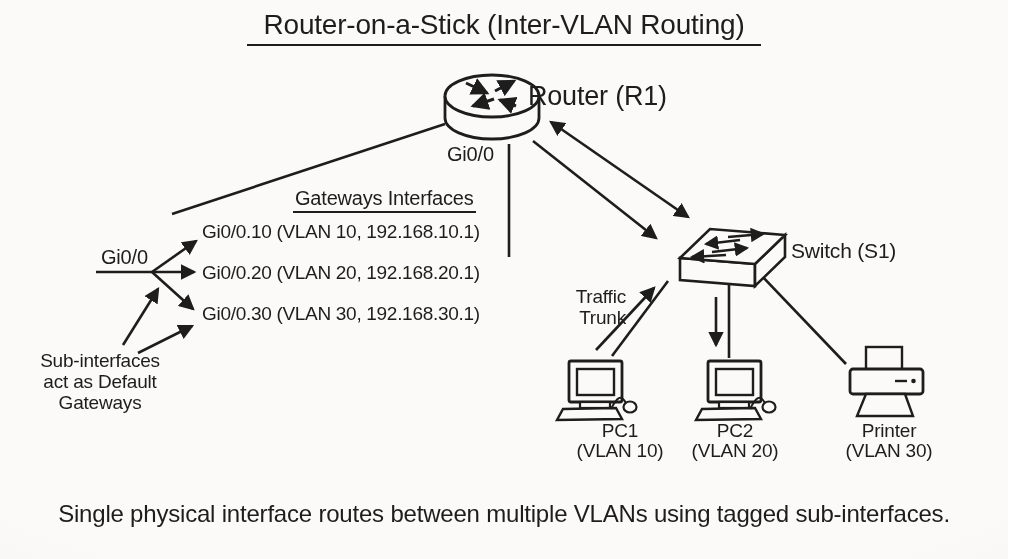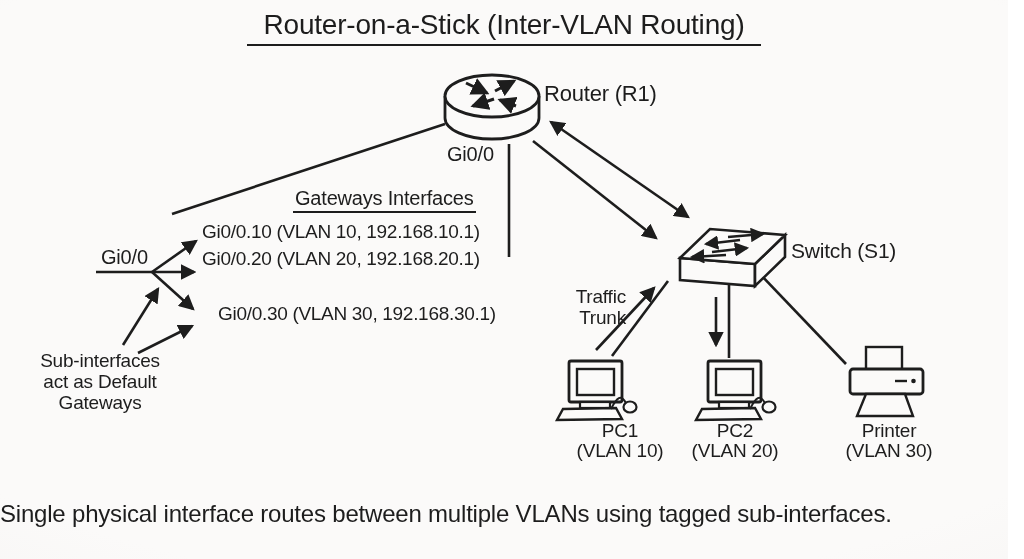--- a/index.html
+++ b/index.html
@@ -8,36 +8,36 @@
     width:1008px;height:559px;
     background:radial-gradient(ellipse 130% 110% at 50% 45%, #fbfaf9 55%, #f3f1ef 88%, #ebe9e7 100%);
     font-family:"Liberation Sans", sans-serif;
     color:#1d1d1d;
     overflow:hidden;
   }
   .canvas svg{position:absolute;left:0;top:0;}
   .label{position:absolute;white-space:nowrap;letter-spacing:-0.2px;}
   .title{left:0;top:9px;width:100%;text-align:center;font-size:28px;}
   .title span{border-bottom:2.5px solid #1d1d1d;padding:0 16px 4px 16px;}
-  .lbl-router{left:544px;top:81px;font-size:22px;}
+  .lbl-router{left:528px;top:81px;font-size:27px;}
   .lbl-gi-router{left:447px;top:143px;font-size:20px;}
   .lbl-trunk{left:634px;top:141px;font-size:21px;}
   .lbl-logical{left:293px;top:187px;font-size:20px;}
   .lbl-logical span{border-bottom:2.2px solid #1d1d1d;padding:0 2px 2px 2px;}
   .iface{left:202px;font-size:19px;letter-spacing:-0.3px;}
-  .iface.r1{top:221px;} .iface.r2{top:248px;text-align:center;} .iface.r3{top:303px;margin-left:16px;}
+  .iface.r1{top:221px;} .iface.r2{top:262px;text-align:center;} .iface.r3{top:303px;}
   .lbl-gi-left{left:101px;top:246px;font-size:20px;}
   .note{left:20px;top:350px;width:160px;text-align:center;font-size:19px;line-height:21px;white-space:normal;}
   .traffic{left:546px;top:286px;width:80px;text-align:right;font-size:19px;line-height:21px;white-space:normal;}
   .lbl-switch{left:791px;top:239px;font-size:21px;}
   .devlabel{text-align:center;font-size:19px;line-height:20px;white-space:normal;}
   .dev-pc1{left:574px;top:421px;width:92px;}
   .dev-pc2{left:689px;top:421px;width:92px;}
   .dev-printer{left:842px;top:421px;width:94px;}
-  .caption{left:0;top:500px;width:100%;text-align:left;font-size:24px;letter-spacing:-0.2px;}
+  .caption{left:0;top:500px;width:100%;text-align:center;font-size:24px;letter-spacing:-0.2px;}
 </style>
 </head>
 <body>
 
 <div class="canvas">
 
   <svg width="1024" height="559" viewBox="0 0 1024 559">
     <defs>
       <marker id="ah" viewBox="0 0 10 10" refX="8.5" refY="5" markerWidth="6" markerHeight="6" orient="auto-start-reverse">
         <path d="M0,0 L10,5 L0,10 Z" fill="#1d1d1d"></path>

